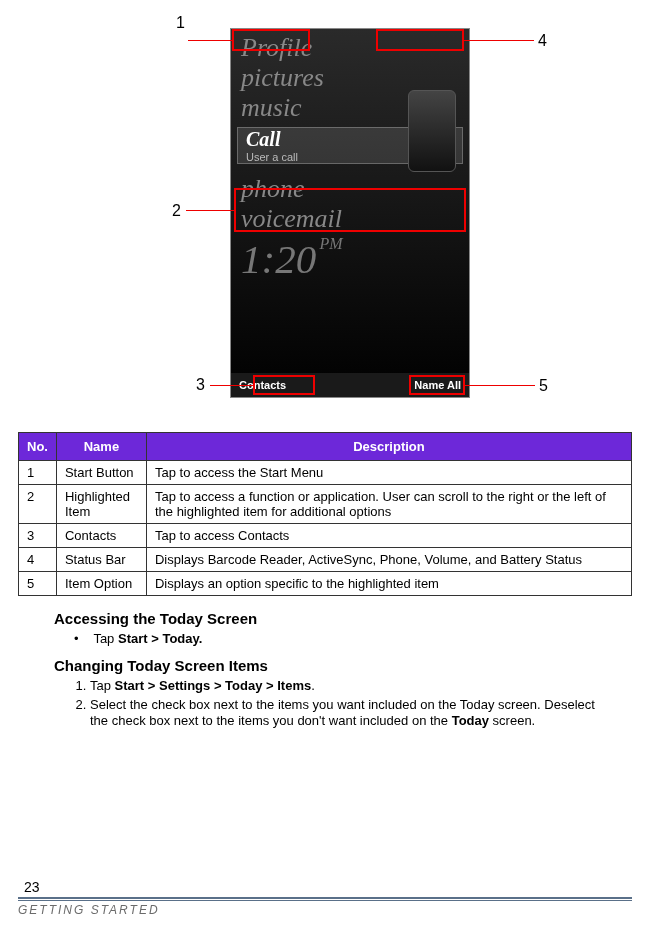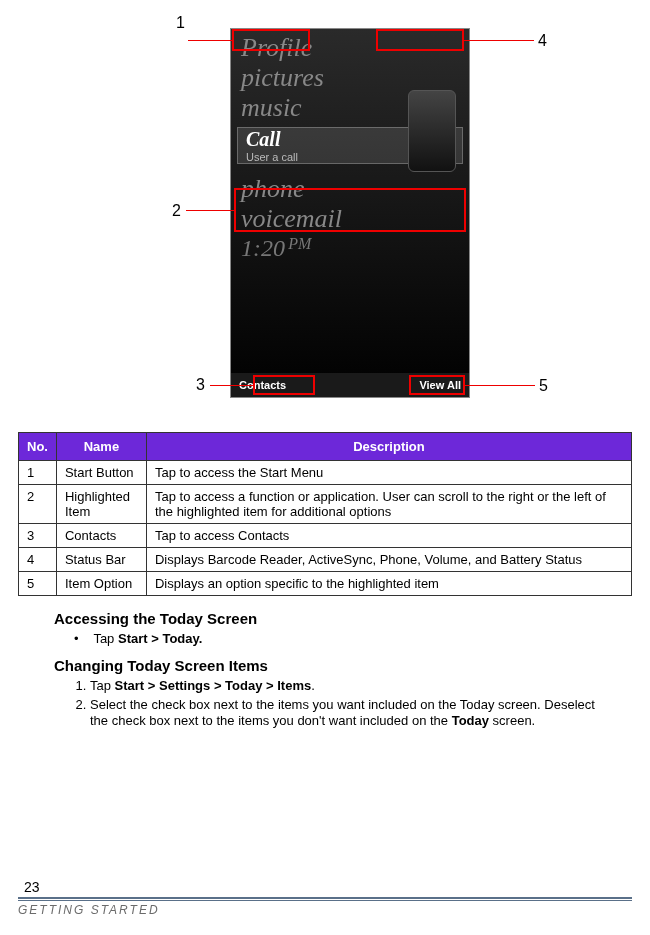--- a/index.html
+++ b/index.html
@@ -92,21 +92,21 @@
   .call-sub {
     color: #bbb;
     font-size: 11px;
   }
   .clock {
     color: #777;
     font-family: Georgia, serif;
     font-style: italic;
     padding: 2px 0 0 10px;
   }
-  .clock .time { font-size: 24px; margin-top: 40px; }
+  .clock .time { font-size: 41px; margin-top: 40px; }
   .clock .ampm { font-size: 16px; vertical-align: top; }
   .bottombar {
     position: absolute;
     bottom: 0; left: 0; right: 0;
     height: 24px;
     background: #1a1a1a;
     display: flex;
     align-items: center;
     justify-content: space-between;
     padding: 0 8px;
@@ -214,21 +214,21 @@
         <div class="menu-item">voicemail</div>
       </div>
 
       <div class="clock">
         <span class="time">1:20</span>
         <span class="ampm">PM</span>
       </div>
 
       <div class="bottombar">
         <span>Contacts</span>
-        <span>View All</span>
+        <span>Name All</span>
       </div>
     </div>
 
     <div class="redbox" style="left:214px; top:19px; width:78px; height:22px;"></div>
     <div class="redbox" style="left:358px; top:19px; width:88px; height:22px;"></div>
     <div class="redbox" style="left:216px; top:178px; width:232px; height:44px;"></div>
     <div class="redbox" style="left:235px; top:365px; width:62px; height:20px;"></div>
     <div class="redbox" style="left:391px; top:365px; width:56px; height:20px;"></div>
 
     <div class="callout-line" style="left:170px; top:30px; width:44px;"></div>

